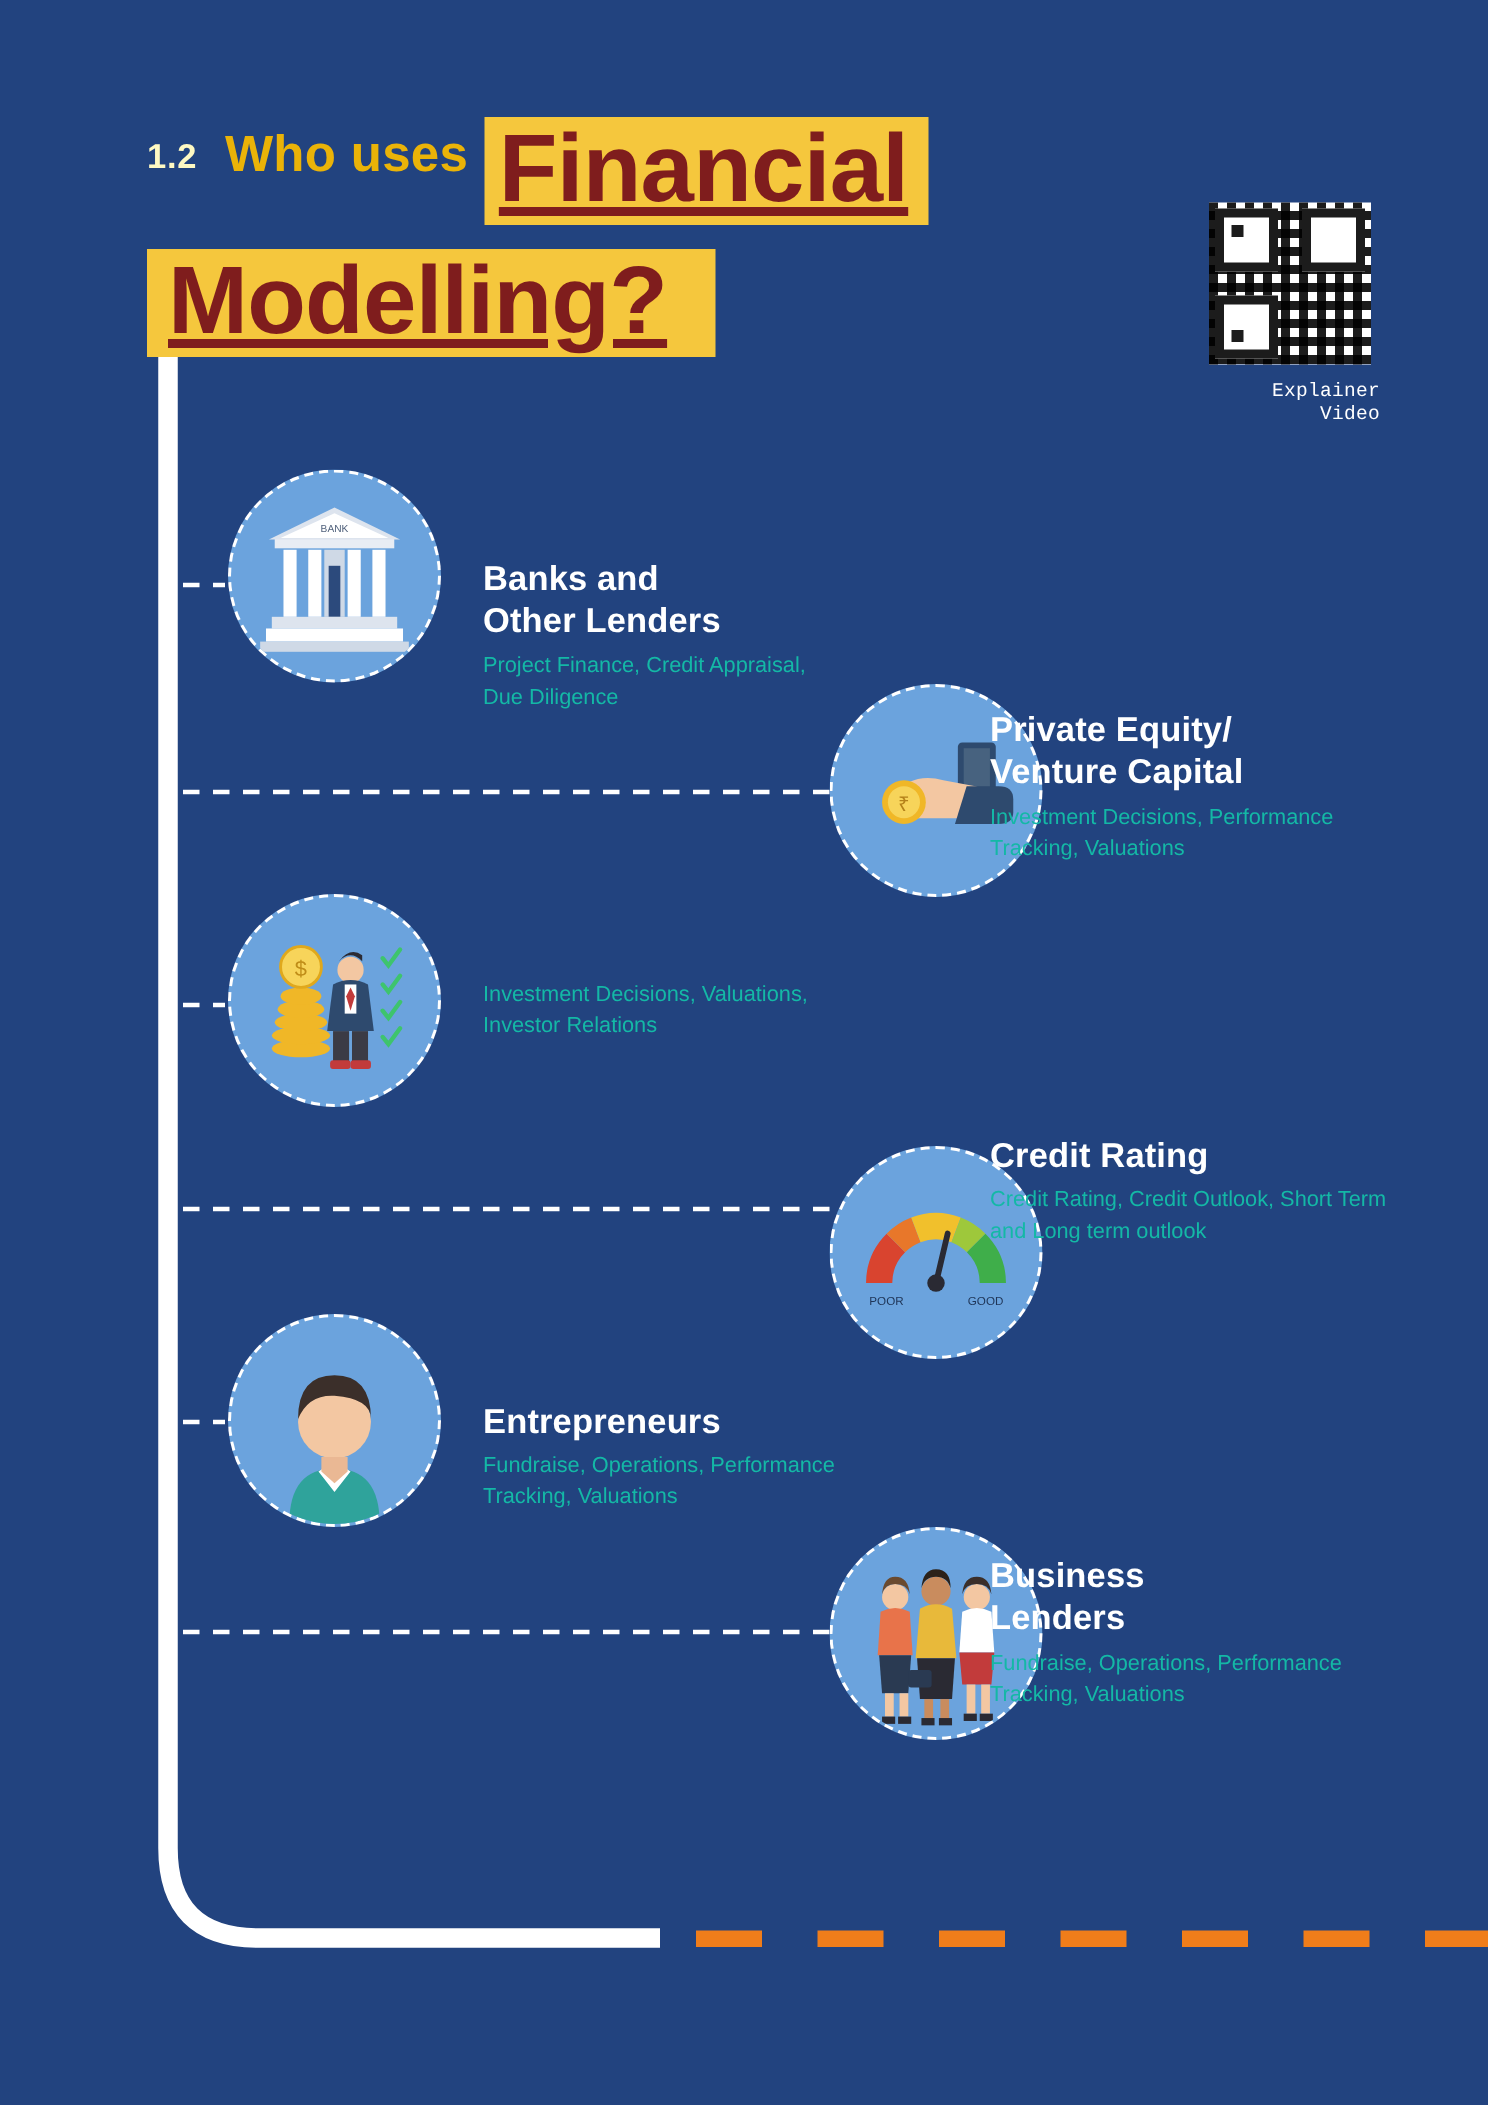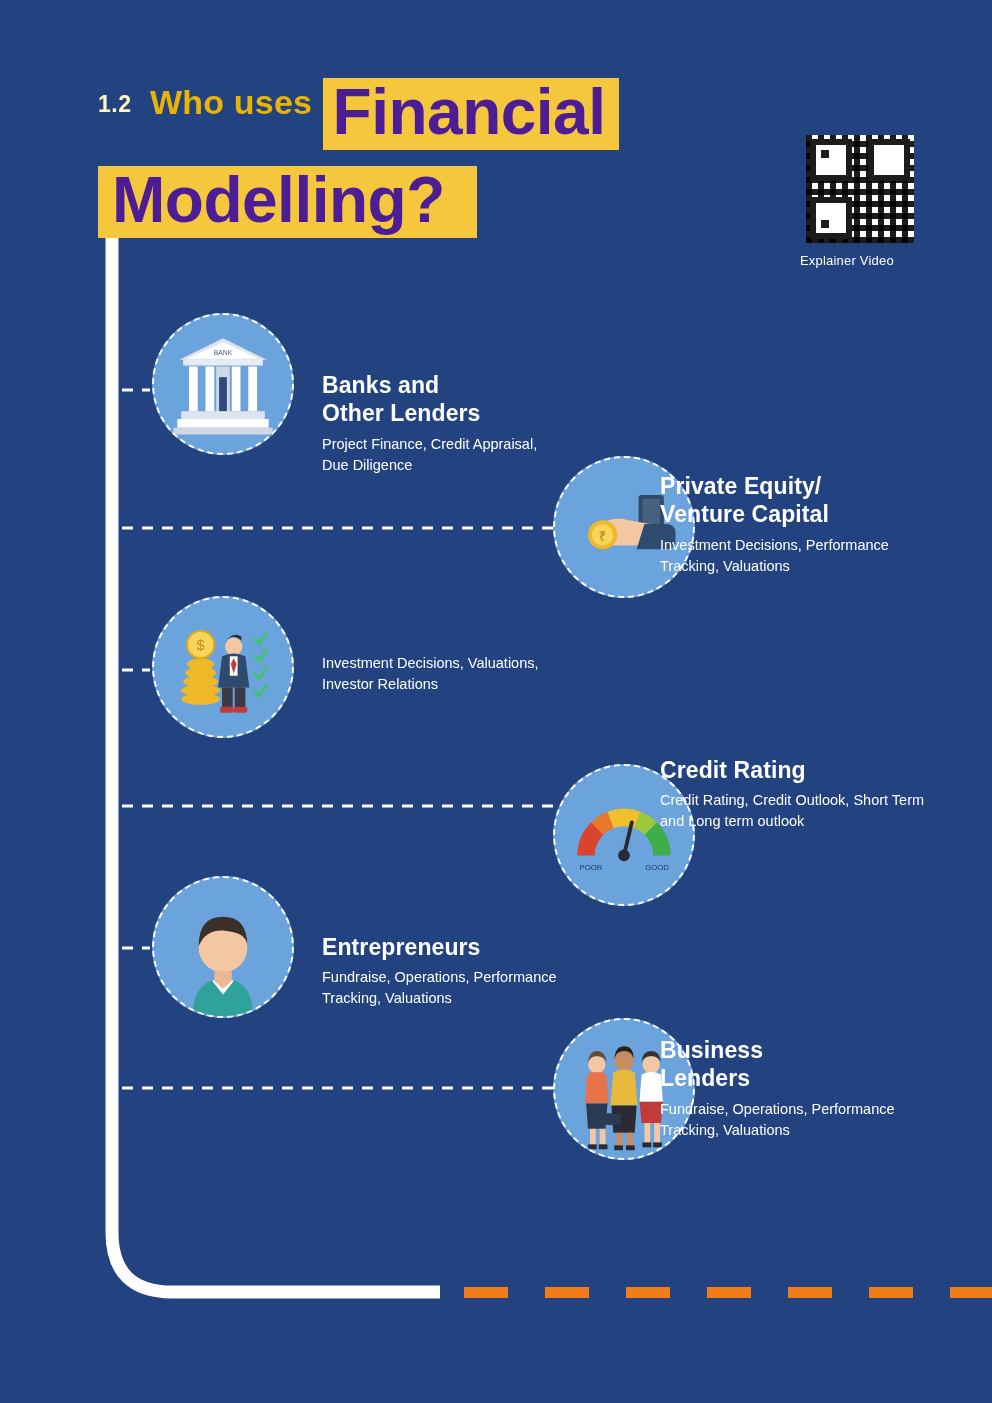--- a/index.html
+++ b/index.html
@@ -38,44 +38,46 @@
     color: #eab308;
     font-size: 34px;
     font-weight: bold;
     vertical-align: 20px;
     margin-left: 14px;
     letter-spacing: 0.2px;
   }
   .hl {
     display: inline-block;
     background: #f5c73d;
-    color: #4c1d95;
+    color: #7f1d1d;
     font-size: 64px;
     font-weight: bold;
     letter-spacing: -0.5px;
     padding: 2px 14px 6px 10px;
     margin-left: 6px;
+    text-decoration: underline;
   }
   #title-line2 {
     margin-top: 16px;
     margin-left: 0px;
   }
   #title-line2 .hl {
     margin-left: 0;
     padding-left: 14px;
     padding-right: 32px;
   }
 
   
   #qr-block {
     position: absolute;
     left: 800px;
     top: 135px;
     width: 120px;
-    text-align: left;
+    text-align: right;
+    font-family: Liberation Mono, monospace;
   }
   #qr-code {
     width: 108px;
     height: 108px;
     margin: 0 auto;
     background-color: #ffffff;
     background-image:
       repeating-linear-gradient(90deg, #1c1c1c 0 6px, transparent 6px 12px),
       repeating-linear-gradient(0deg, #1c1c1c 0 6px, transparent 6px 12px);
     background-blend-mode: multiply;
@@ -153,21 +155,21 @@
   .item h3 {
     margin: 0 0 6px 0;
     color: #ffffff;
     font-size: 23px;
     font-weight: bold;
     line-height: 1.23;
     letter-spacing: 0.1px;
   }
   .item p {
     margin: 0;
-    color: #ffffff;
+    color: #14b8a6;
     font-size: 14.5px;
     line-height: 1.45;
   }
 
   
   .dash {
     position: absolute;
     height: 11px;
     background: #f07d1a;
   }

